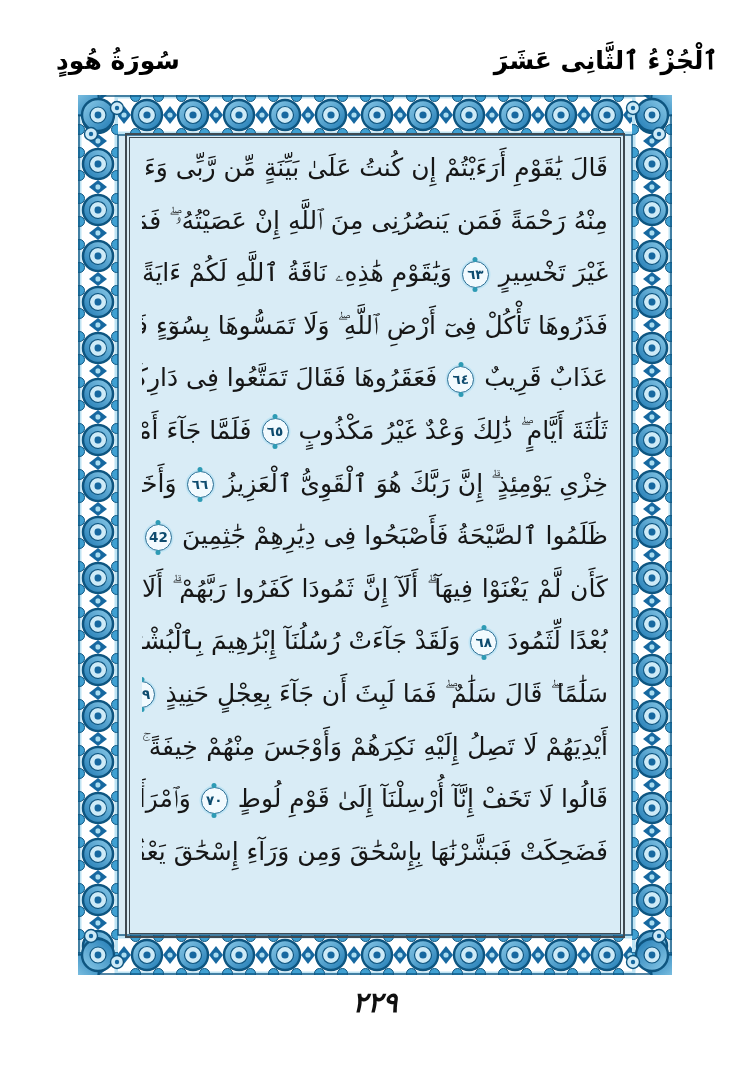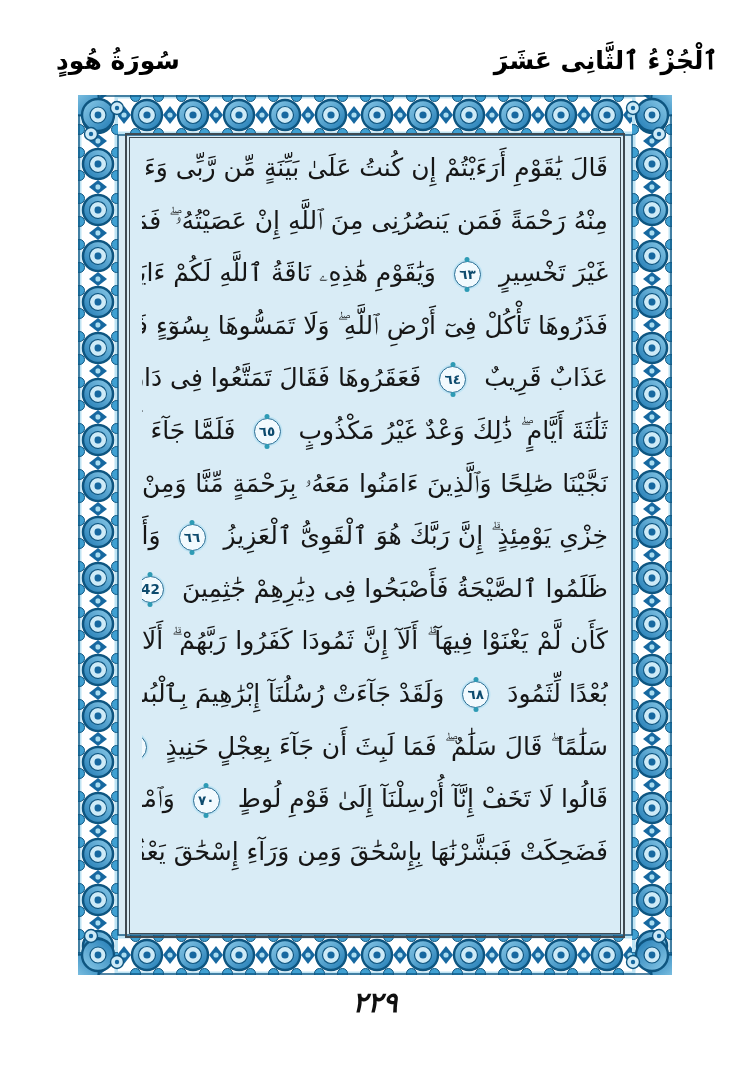--- a/index.html
+++ b/index.html
@@ -77,21 +77,21 @@
     width:27px;height:27px;
     border-radius:50%;
     border:1.6px solid #2a6d94;
     box-shadow:0 0 0 1.5px #bfe4f4;
     background:#f2fafe;
     color:#0e4b6e;
     font-size:13.5px;
     font-weight:bold;
     line-height:27px;
     vertical-align:middle;
-    margin:0 18px;
+    margin:0 10px;
   }
   .ayah-marker::before,.ayah-marker::after{
     content:"";
     position:absolute;
     left:50%;
     width:5px;height:5px;
     border-radius:50%;
     background:#2e9bb5;
     transform:translateX(-50%);
   }
@@ -170,25 +170,25 @@
   </svg>
 
   <div class="text-frame">
     <div class="text-frame-inner">
         <div class="qline"><span class="qtext">قَالَ يَٰقَوْمِ أَرَءَيْتُمْ إِن كُنتُ عَلَىٰ بَيِّنَةٍ مِّن رَّبِّى وَءَاتَىٰنِى</span></div>
         <div class="qline"><span class="qtext">مِنْهُ رَحْمَةً فَمَن يَنصُرُنِى مِنَ ٱللَّهِ إِنْ عَصَيْتُهُۥ ۖ فَمَا تَزِيدُونَنِى</span></div>
         <div class="qline"><span class="qtext">غَيْرَ تَخْسِيرٍ</span><span class="ayah-marker">٦٣</span><span class="qtext">وَيَٰقَوْمِ هَٰذِهِۦ نَاقَةُ ٱللَّهِ لَكُمْ ءَايَةً</span></div>
         <div class="qline"><span class="qtext">فَذَرُوهَا تَأْكُلْ فِىٓ أَرْضِ ٱللَّهِ ۖ وَلَا تَمَسُّوهَا بِسُوٓءٍ فَيَأْخُذَكُمْ</span></div>
         <div class="qline"><span class="qtext">عَذَابٌ قَرِيبٌ</span><span class="ayah-marker">٦٤</span><span class="qtext">فَعَقَرُوهَا فَقَالَ تَمَتَّعُوا فِى دَارِكُمْ</span></div>
         <div class="qline"><span class="qtext">ثَلَٰثَةَ أَيَّامٍ ۖ ذَٰلِكَ وَعْدٌ غَيْرُ مَكْذُوبٍ</span><span class="ayah-marker">٦٥</span><span class="qtext">فَلَمَّا جَآءَ أَمْرُنَا</span></div>
-        <div class="qline"><span class="qtext">نَجَّيْنَا صَٰلِحًا وَٱلَّذِينَ ءَامَنُوا مَعَهُۥ بِرَحْمَةٍ مِّنَّا وَمِنْ</span></div>
         <div class="qline"><span class="qtext">خِزْىِ يَوْمِئِذٍ ۗ إِنَّ رَبَّكَ هُوَ ٱلْقَوِىُّ ٱلْعَزِيزُ</span><span class="ayah-marker">٦٦</span><span class="qtext">وَأَخَذَ ٱلَّذِينَ</span></div>
         <div class="qline"><span class="qtext">ظَلَمُوا ٱلصَّيْحَةُ فَأَصْبَحُوا فِى دِيَٰرِهِمْ جَٰثِمِينَ</span><span class="ayah-marker">42</span></div>
         <div class="qline"><span class="qtext">كَأَن لَّمْ يَغْنَوْا فِيهَآ ۗ أَلَآ إِنَّ ثَمُودَا كَفَرُوا رَبَّهُمْ ۗ أَلَا</span></div>
         <div class="qline"><span class="qtext">بُعْدًا لِّثَمُودَ</span><span class="ayah-marker">٦٨</span><span class="qtext">وَلَقَدْ جَآءَتْ رُسُلُنَآ إِبْرَٰهِيمَ بِٱلْبُشْرَىٰ قَالُوا</span></div>
         <div class="qline"><span class="qtext">سَلَٰمًا ۖ قَالَ سَلَٰمٌ ۖ فَمَا لَبِثَ أَن جَآءَ بِعِجْلٍ حَنِيذٍ</span><span class="ayah-marker">٦٩</span></div>
+        <div class="qline"><span class="qtext">أَيْدِيَهُمْ لَا تَصِلُ إِلَيْهِ نَكِرَهُمْ وَأَوْجَسَ مِنْهُمْ خِيفَةً ۚ</span></div>
         <div class="qline"><span class="qtext">قَالُوا لَا تَخَفْ إِنَّآ أُرْسِلْنَآ إِلَىٰ قَوْمِ لُوطٍ</span><span class="ayah-marker">٧٠</span><span class="qtext">وَٱمْرَأَتُهُۥ قَآئِمَةٌ</span></div>
         <div class="qline"><span class="qtext">فَضَحِكَتْ فَبَشَّرْنَٰهَا بِإِسْحَٰقَ وَمِن وَرَآءِ إِسْحَٰقَ يَعْقُوبَ</span></div>
       </div>
   </div>
 </div>
 
 <div class="page-number">٢٢٩</div>
 
 </body></html>

